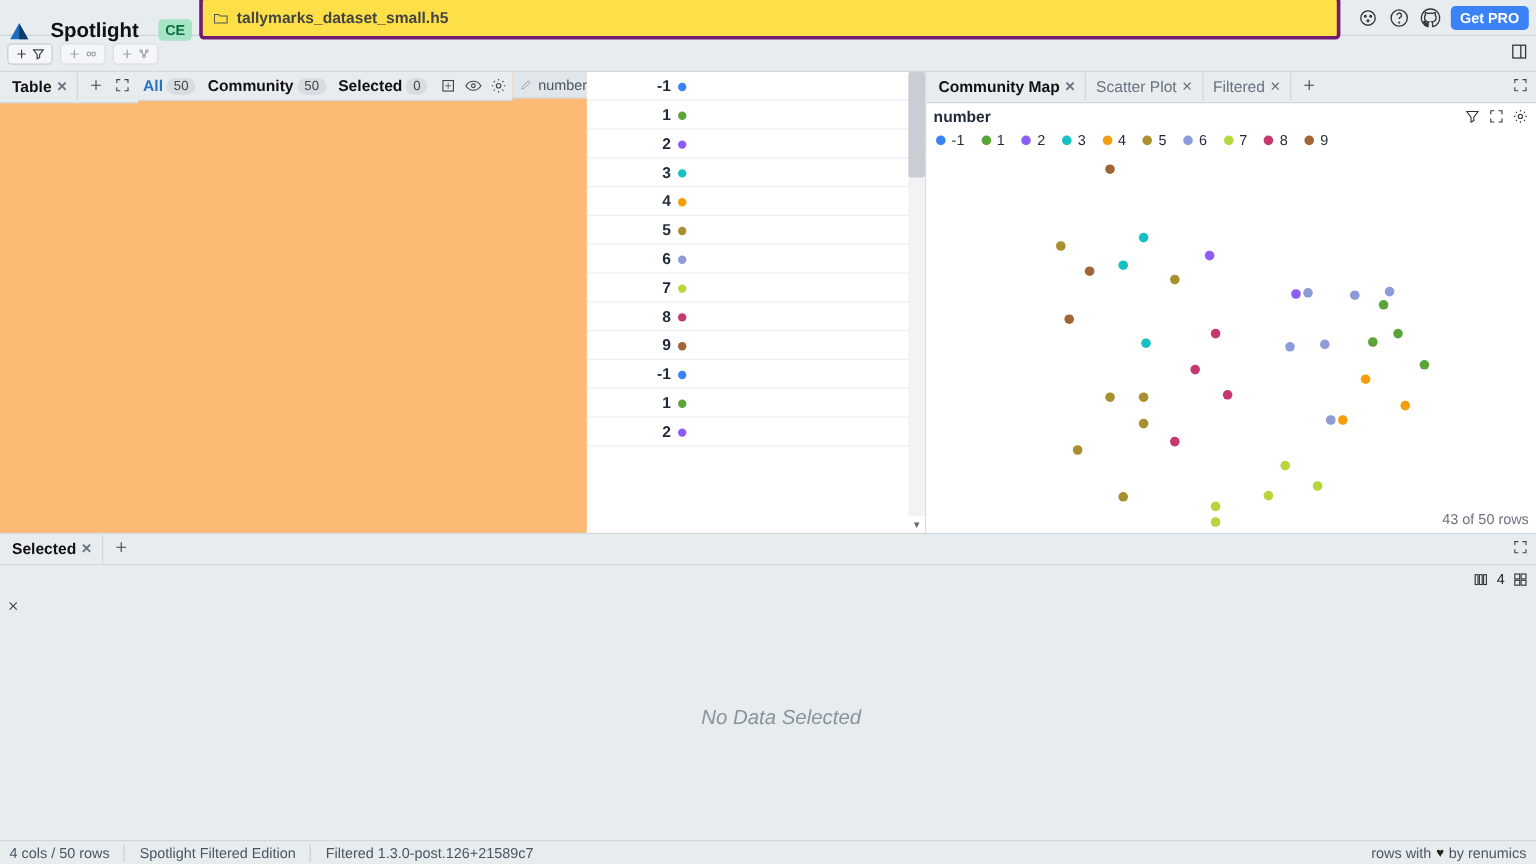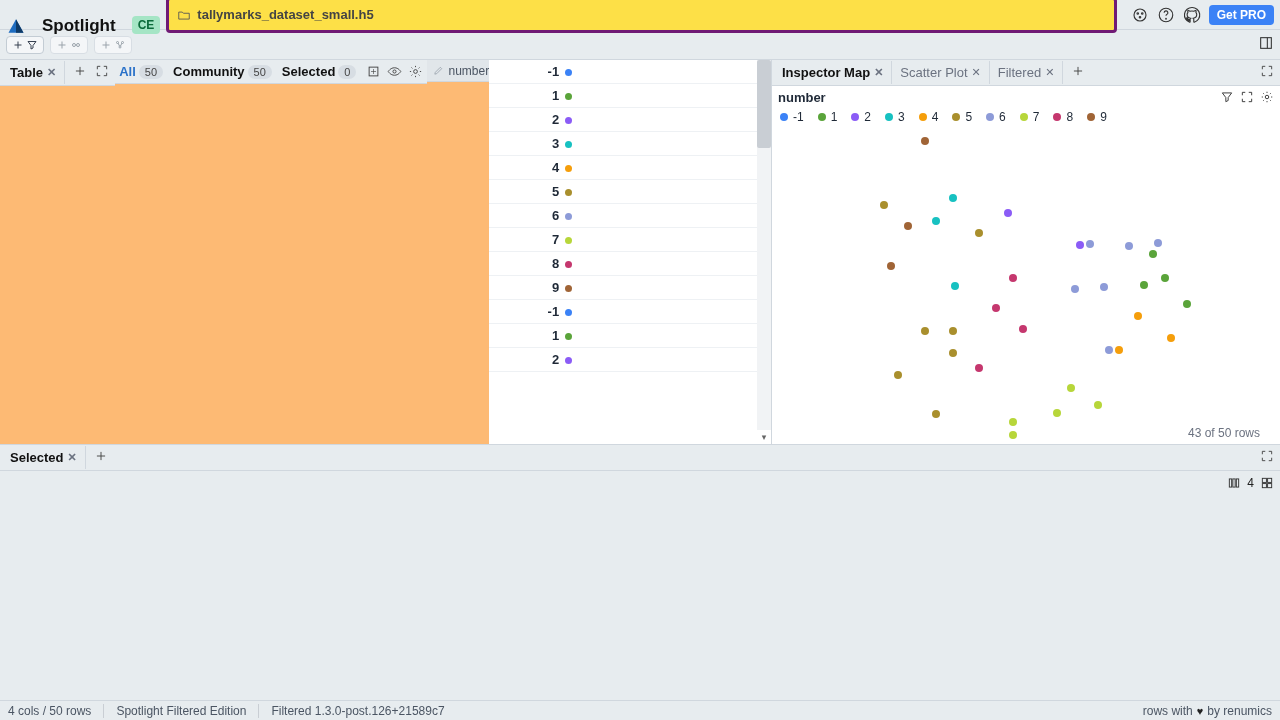--- a/index.html
+++ b/index.html
@@ -49,21 +49,21 @@
   .scroll-h { position: absolute; right: 0; bottom: 0; width: 14px; height: 14px; display:flex; align-items:center; justify-content:center; color:#666; font-size:9px;}
   .map-hdr { display: flex; align-items: center; height: 22px; padding: 0 6px; }
   .map-hdr .title { font-weight: 700; font-size: 13px; }
   .map-hdr .icons { margin-left: auto; display: flex; gap: 6px; }
   .map-hdr svg { width: 14px; height: 14px; stroke: #333; fill: none; stroke-width: 1.6; }
   .legend { display: flex; flex-wrap: wrap; gap: 10px 14px; padding: 2px 8px 4px; font-size: 12px; }
   .li { display: flex; align-items: center; gap: 5px; }
   .sdot { width: 8px; height: 8px; border-radius: 50%; display: inline-block; }
   .plot { flex: 1; position: relative; background: #fff; }
   .plot .pt { position: absolute; width: 8px; height: 8px; border-radius: 50%; transform: translate(-50%, -50%); }
-  .rowcount { position: absolute; right: 20px; bottom: 4px; font-size: 12px; color: #6b7280; }
+  .rowcount { position: absolute; right: 6px; bottom: 4px; font-size: 12px; color: #6b7280; }
   .inspector { height: 256px; display: flex; flex-direction: column; border-top: 1px solid #d0d7de; background: #e7ecef; }
   .insp-bar { display: flex; align-items: center; height: 24px; padding: 2px 6px; background: #e7ecef; }
   .insp-bar .icons { margin-left: auto; display: flex; gap: 6px; align-items: center; }
   .insp-bar .count { font-size: 12px; color: #222; }
   .insp-bar svg { width: 14px; height: 14px; stroke: #333; fill: none; stroke-width: 1.6; }
   .insp-body { flex: 1; display: flex; }
   .close-col { width: 22px; display: flex; justify-content: center; padding-top: 4px; }
   .close-col svg { width: 12px; height: 12px; stroke: #444; fill: none; stroke-width: 2; }
   .empty { flex: 1; display: flex; align-items: center; justify-content: center; color: #8a939d; font-style: italic; font-size: 17px; }
   .statusbar { position: absolute; left: 0; right: 0; bottom: 0; height: 20px; background: #e7ecef; border-top: 1px solid #d0d7de; display: flex; align-items: center; font-size: 12px; color: #4b5563; padding: 0 8px; gap: 12px; }
@@ -254,21 +254,21 @@
         <div class="scroll-track">
         <div class="scroll-thumb"></div>
       </div>
       <div class="scroll-h">▾</div>
     </div>
   </div>
 
   <div class="right-pane">
     <div class="tabbar" id="righttabs">
         <div class="tab">
-          <span>Inspector Map</span>
+          <span>Community Map</span>
           <span class="close">✕</span>
         </div>
         <div class="tab inactive">
           <span>Scatter Plot</span>
           <span class="close">✕</span>
         </div>
         <div class="tab inactive">
           <span>Filtered</span>
           <span class="close">✕</span>
         </div>
@@ -405,20 +405,28 @@
         </svg>
       <span class="count">4</span>
       <svg viewBox="0 0 24 24">
           <rect x="4" y="4" width="7" height="7"></rect>
           <rect x="13" y="4" width="7" height="7"></rect>
           <rect x="4" y="13" width="7" height="7"></rect>
           <rect x="13" y="13" width="7" height="7"></rect>
         </svg>
     </div>
   </div>
+  <div class="insp-body">
+    <div class="close-col">
+      <svg viewBox="0 0 24 24">
+          <path d="M6 6l12 12M18 6L6 18"></path>
+        </svg>
+    </div>
+    <div class="empty">No Data Selected</div>
+  </div>
 </div>
 
 <div class="statusbar">
   <span>4 cols / 50 rows</span>
   <span class="sep"></span>
   <span>Spotlight Filtered Edition</span>
   <span class="sep"></span>
   <span>Filtered 1.3.0-post.126+21589c7</span>
   <span class="right">
     <span>rows with </span>

